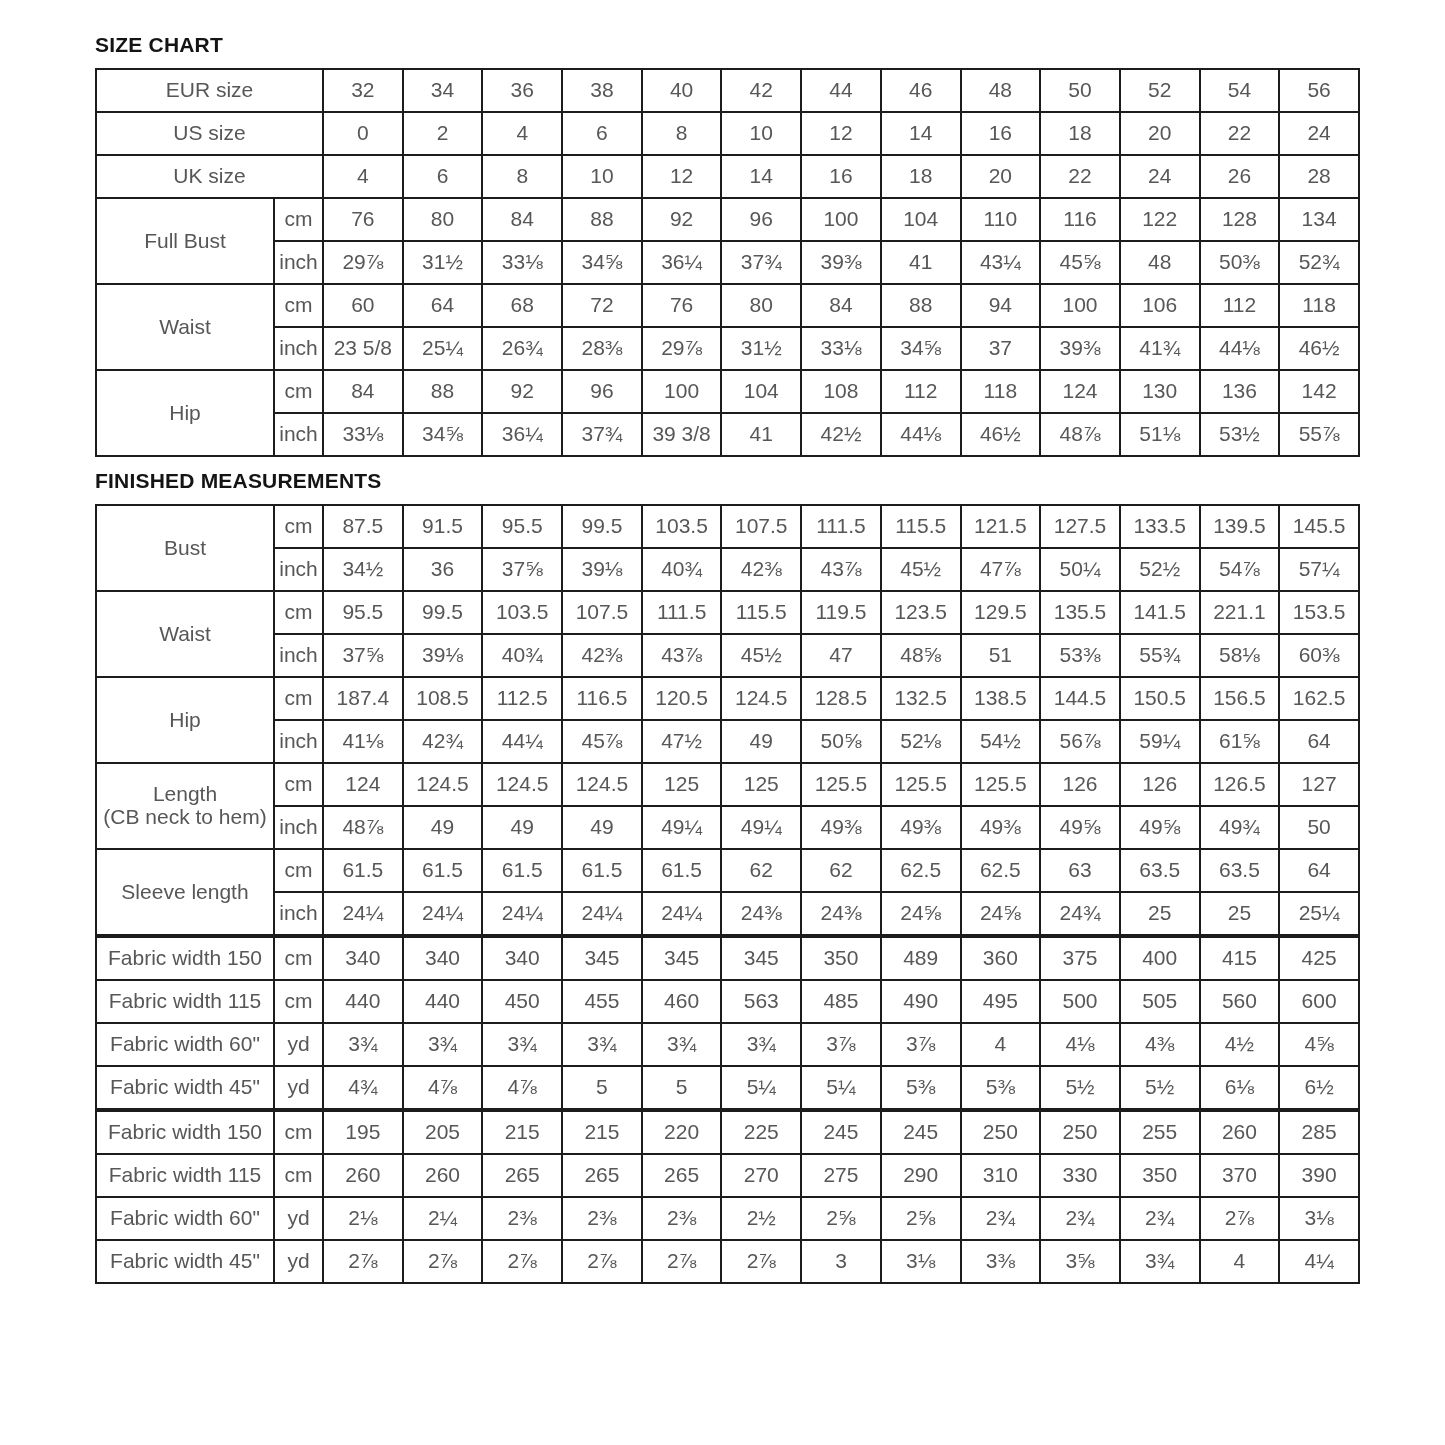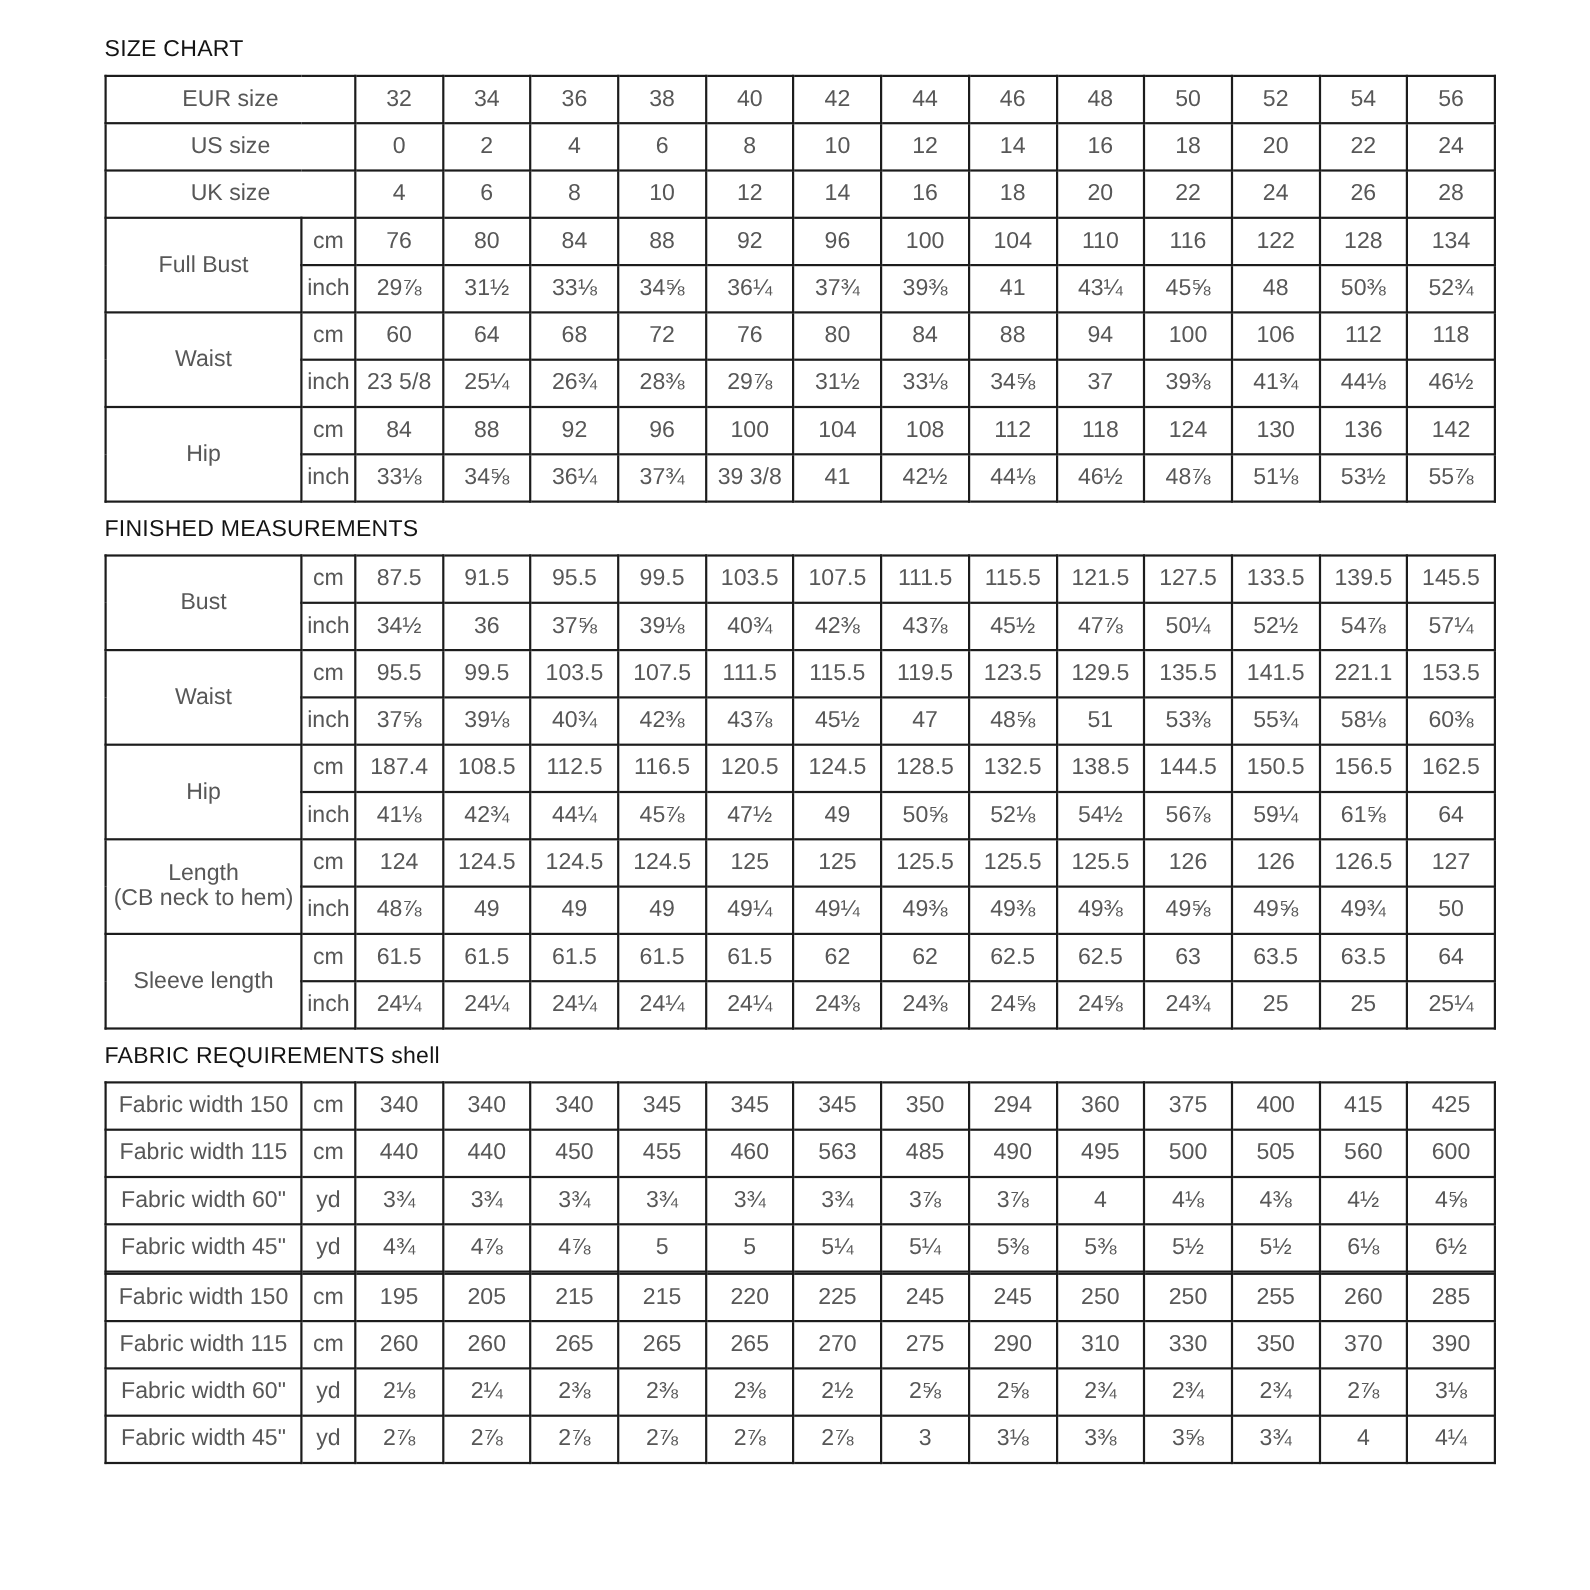--- a/index.html
+++ b/index.html
@@ -10,21 +10,21 @@
   }
   .page {
     width: 1445px;
     height: 1445px;
     background: #fff;
     padding: 33px 87px 0 95px;
     overflow: hidden;
   }
   .section-title {
     font-size: 21px;
-    font-weight: normal;
+    font-weight: bold;
     color: #141414;
     letter-spacing: 0.2px;
     margin: 12px 0 11px 0;
   }
   .section-title:first-child { margin-top: 0; }
   table.grid {
     border-collapse: collapse;
     table-layout: fixed;
     width: 1263px;
   }
@@ -407,21 +407,20 @@
             <td class="value-cell">24⅜</td>
             <td class="value-cell">24⅝</td>
             <td class="value-cell">24⅝</td>
             <td class="value-cell">24¾</td>
             <td class="value-cell">25</td>
             <td class="value-cell">25</td>
             <td class="value-cell">25¼</td>
           </tr>
         </tbody>
       </table>
-      <h2 class="section-title">FABRIC REQUIREMENTS shell</h2>
       <table class="grid">
         <colgroup>
           <col style="width: 178px;">
           <col style="width: 49px;">
           <col style="width: 79.7px;">
           <col style="width: 79.7px;">
           <col style="width: 79.7px;">
           <col style="width: 79.7px;">
           <col style="width: 79.7px;">
           <col style="width: 79.7px;">
@@ -437,21 +436,21 @@
           <tr>
             <td class="label-cell">Fabric width 150</td>
             <td class="unit-cell">cm</td>
             <td class="value-cell">340</td>
             <td class="value-cell">340</td>
             <td class="value-cell">340</td>
             <td class="value-cell">345</td>
             <td class="value-cell">345</td>
             <td class="value-cell">345</td>
             <td class="value-cell">350</td>
-            <td class="value-cell">294</td>
+            <td class="value-cell">489</td>
             <td class="value-cell">360</td>
             <td class="value-cell">375</td>
             <td class="value-cell">400</td>
             <td class="value-cell">415</td>
             <td class="value-cell">425</td>
           </tr>
           <tr>
             <td class="label-cell">Fabric width 115</td>
             <td class="unit-cell">cm</td>
             <td class="value-cell">440</td>

